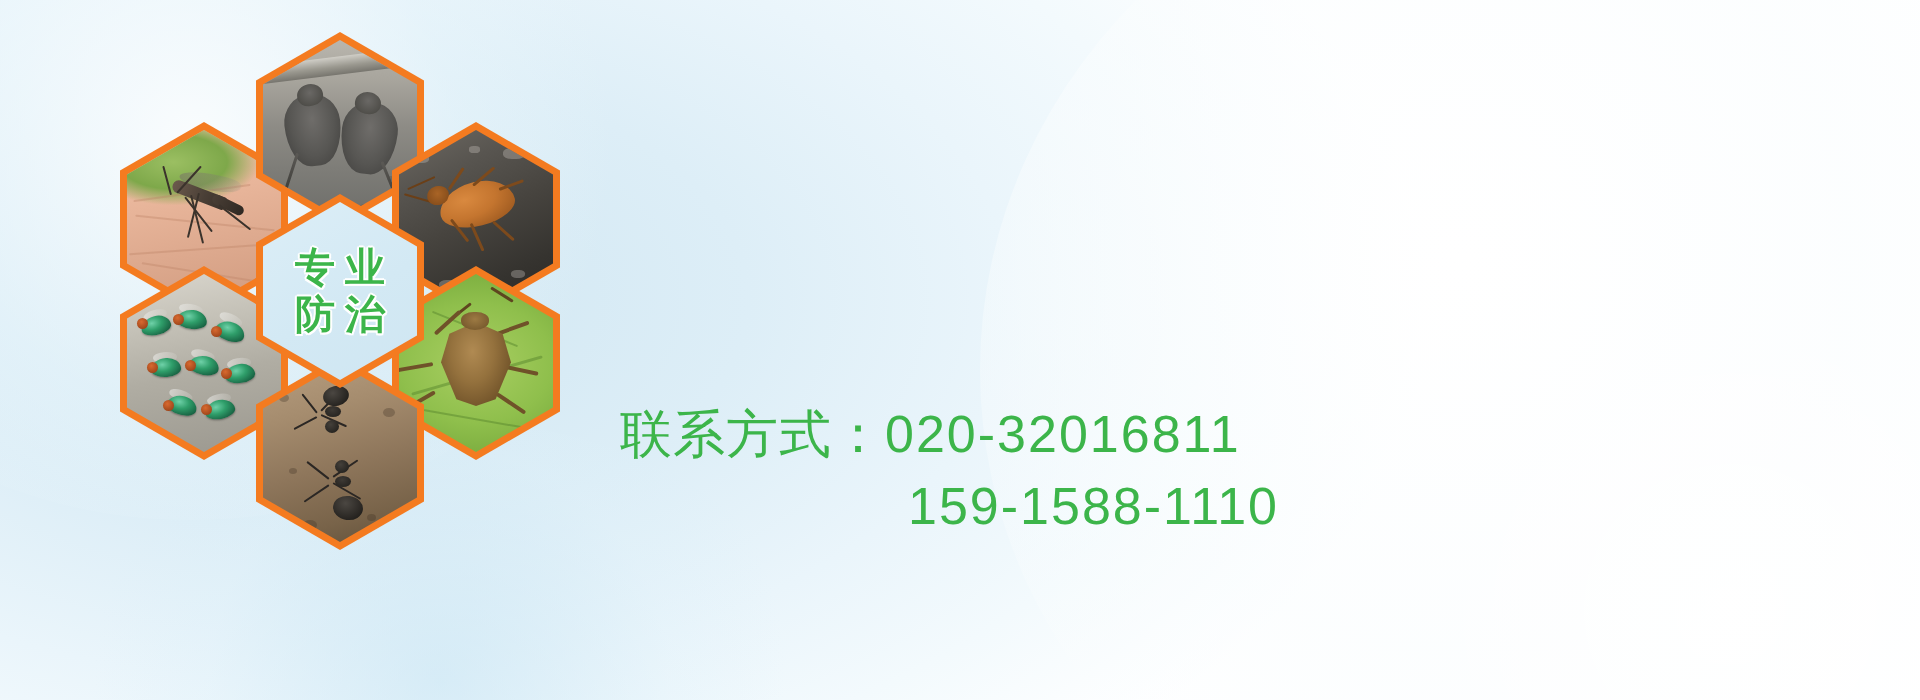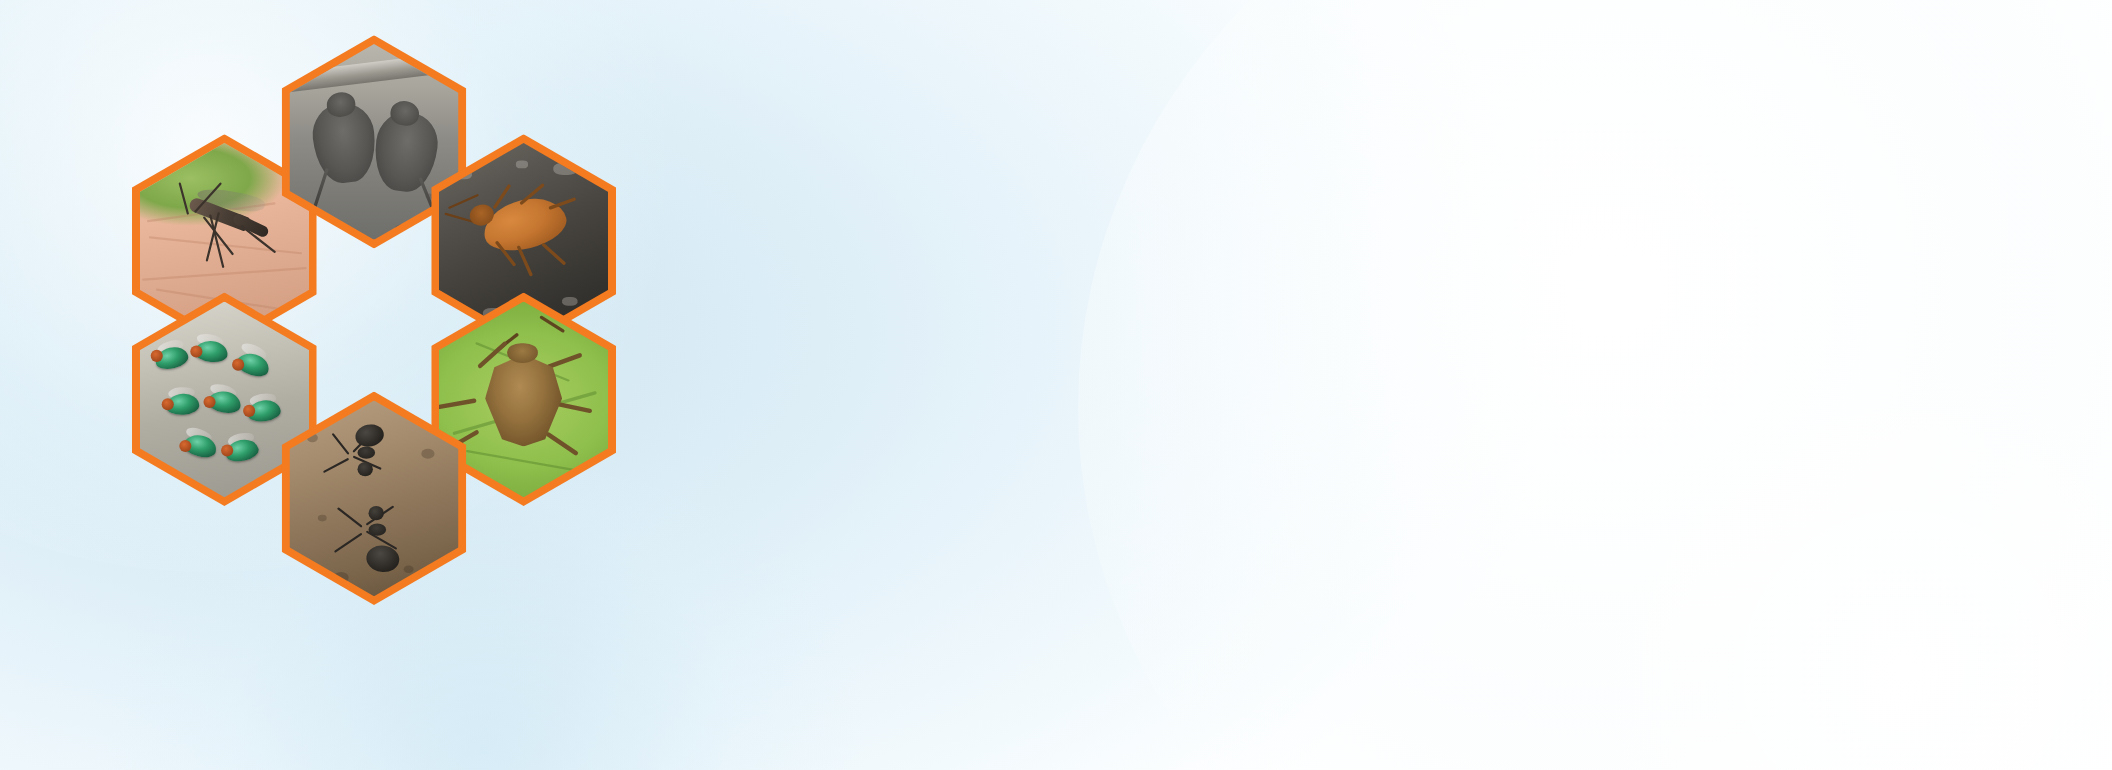--- a/index.html
+++ b/index.html
@@ -513,18 +513,34 @@
           <div class="ant-leg" style="left:70px; top:118px; width:32px; transform:rotate(30deg);"></div>
           <div class="ant-leg" style="left:66px; top:114px; width:28px; transform:rotate(-142deg);"></div>
           <div class="ant-leg" style="left:66px; top:120px; width:30px; transform:rotate(146deg);"></div>
           <div class="ant-gaster" style="left:70px; top:132px; width:30px; height:24px; transform:rotate(8deg);"></div>
           <div class="ant-thorax" style="left:72px; top:112px;"></div>
           <div class="ant-head" style="left:72px; top:96px;"></div>
         </div>
       </div>
     </div>
 
+    <div class="hex hex-center" style="left:166px; top:184px;">
+      <div class="hex-inner">
+        <div class="logo-text">
+          <div class="logo-line">专业</div>
+          <div class="logo-line">防治</div>
+        </div>
+      </div>
+    </div>
 
   </div>
 
 
+  <div id="contact-block">
+    <div class="contact-row">
+      <span class="contact-label">联系方式：</span><span class="contact-number">020-32016811</span>
+    </div>
+    <div class="contact-row second">
+      <span class="contact-number">159-1588-1110</span>
+    </div>
+  </div>
 
 </div>
 
 </body></html>

